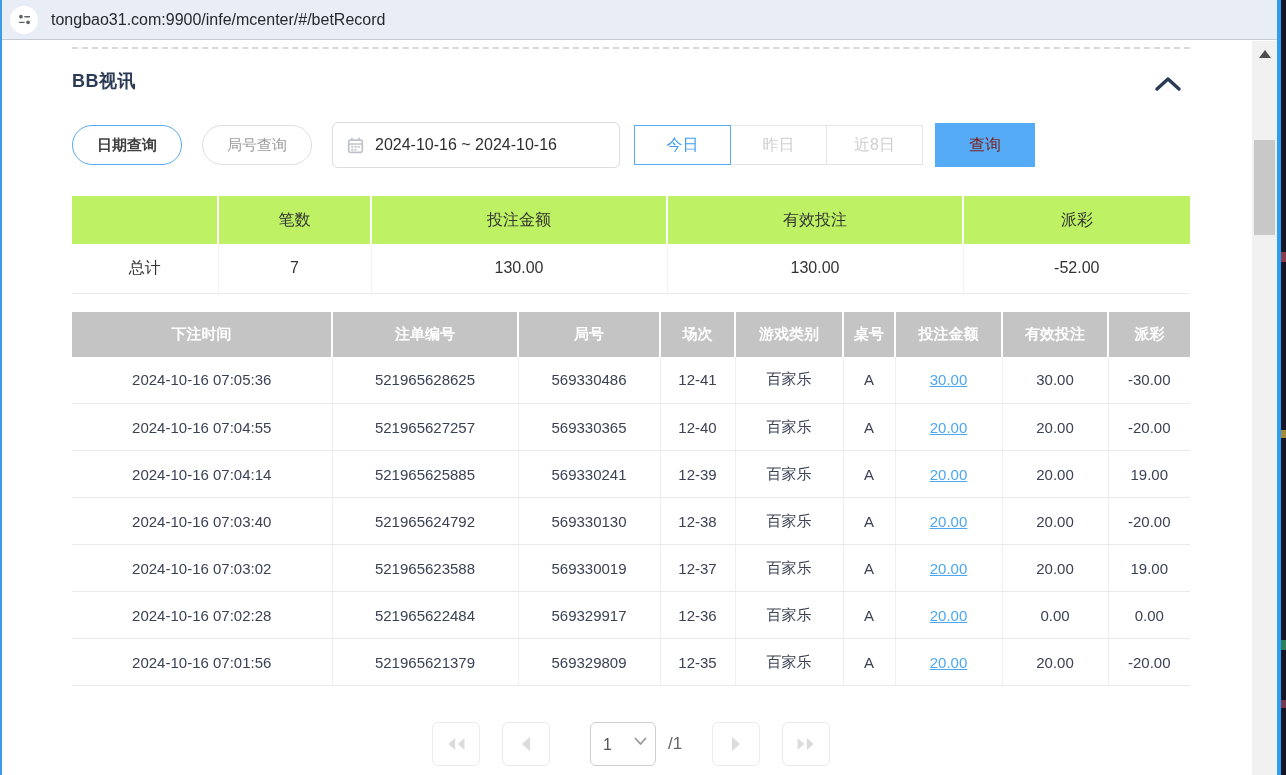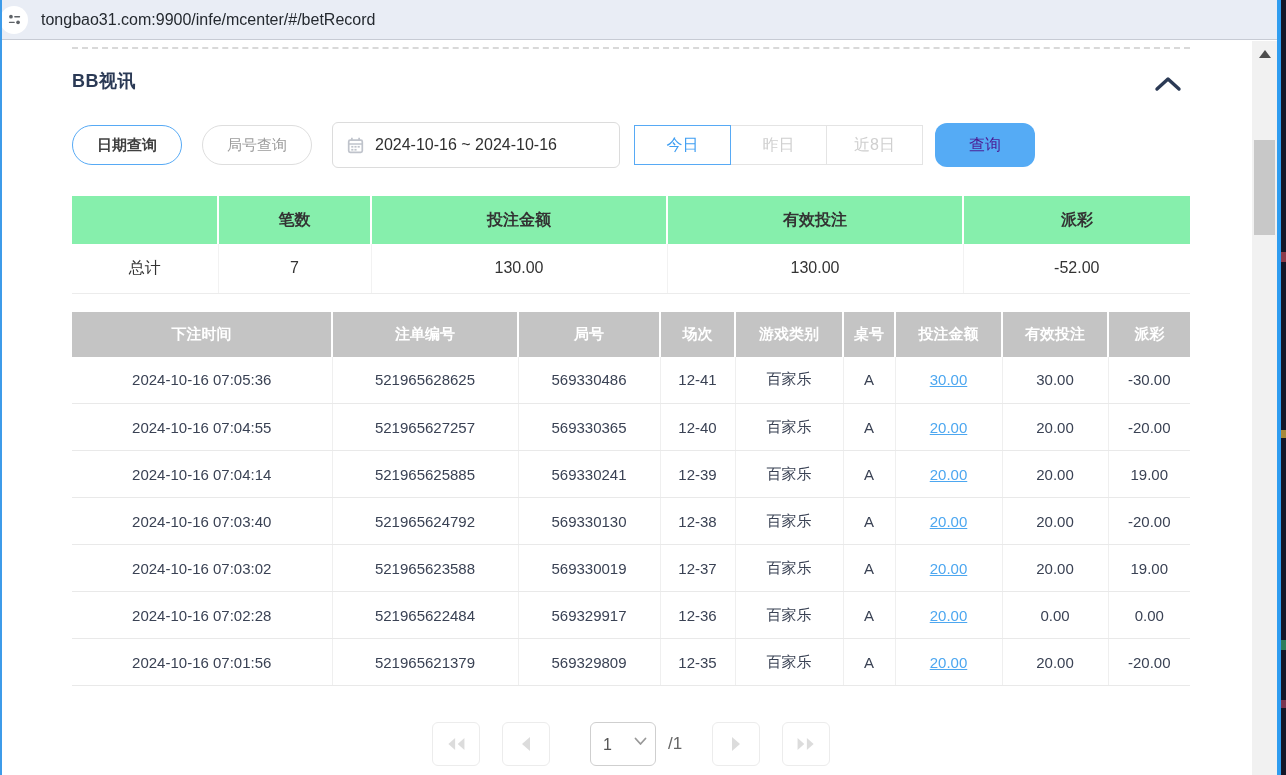--- a/index.html
+++ b/index.html
@@ -3,21 +3,21 @@
 <meta charset="utf-8">
 <style>
   * { margin:0; padding:0; box-sizing:border-box; }
   html,body { background:#fff; }
   body { font-family:"Liberation Sans","DejaVu Sans",sans-serif; }
 
   .screen { position:relative; width:1286px; height:775px; overflow:hidden; background:#fff; }
 
   
   .urlbar { position:absolute; top:0; left:0; width:1281px; height:40px; background:#e9edf5;
-            border-bottom:1px solid #c7cbd4; display:flex; align-items:center; z-index:6; }
+            border-bottom:1px solid #c7cbd4; display:flex; align-items:center; padding-left:10px; z-index:6; }
   .site-icon { width:28px; height:28px; border-radius:50%; background:#fff; display:flex; align-items:center; justify-content:center; cursor:pointer; }
   .url-text { margin-left:13px; font-size:16px; color:#24292f; }
 
   .edge-left  { position:absolute; left:0; top:0; width:2px; height:775px; background:#3d9be9; z-index:10; }
   .edge-right { position:absolute; left:1277px; top:0; width:4px; height:775px; background:#2f9df0; z-index:10; }
   .backdrop-strip { position:absolute; left:1281px; top:0; width:5px; height:775px; background:#141627; z-index:5; }
   .speck { position:absolute; left:0; width:5px; }
 
   
   .scrollbar { position:absolute; left:1252px; top:41px; width:25px; height:734px; background:#f1f1f1; z-index:6; }
@@ -41,27 +41,27 @@
   .pill.active { border:1px solid #57aaf5; color:#404040; font-weight:bold; }
   .pill.inactive { border:1px solid #dedede; color:#9b9b9b; margin-left:20px; }
   .date-input { margin-left:20px; height:46px; width:288px; border:1px solid #dcdcdc; border-radius:6px;
                 display:flex; align-items:center; padding:5px 14px; gap:11px; font-size:16px; color:#2f2f2f;
                 background:#fff; cursor:pointer; }
   .btn-group { display:flex; margin-left:14px; height:40px; }
   .seg { width:97px; border:1px solid #e4e4e4; background:#fff; font-size:16px; color:#cfcfcf;
          margin-left:-1px; cursor:pointer; font-family:inherit; }
   .seg:first-child { margin-left:0; }
   .seg.active { border:1px solid #57aaf5; color:#3f9ef2; position:relative; z-index:1; }
-  .primary-btn { margin-left:12px; width:100px; height:44px; background:#55abf5; color:#4c1d95; border:none;
-                 border-radius:12px; font-size:16px; cursor:pointer; font-family:inherit; }
+  .primary-btn { margin-left:12px; width:100px; height:44px; background:#55abf5; color:#7f1d1d; border:none;
+                 border-radius:0; font-size:16px; cursor:pointer; font-family:inherit; }
 
   
   table { border-collapse:collapse; table-layout:fixed; }
   .summary { margin-top:27px; width:1118px; }
-  .summary th { background:#86efac; height:48px; font-size:16px; font-weight:bold; color:#333;
+  .summary th { background:#bef264; height:48px; font-size:16px; font-weight:normal; color:#333;
                 text-align:center; border-right:2px solid #fff; }
   .summary th:last-child { border-right:none; }
   .summary td { height:49px; font-size:16px; color:#333; text-align:center; background:#fff;
                 border-bottom:1px solid #ececec; border-right:1px solid #f2f2f2; }
   .summary td:last-child { border-right:none; }
 
   
   .bets { margin-top:18px; width:1118px; }
   .bets th { background:#c4c4c4; color:#fff; font-weight:bold; font-size:15px; height:45px;
              text-align:center; border-right:2px solid #fff; }

